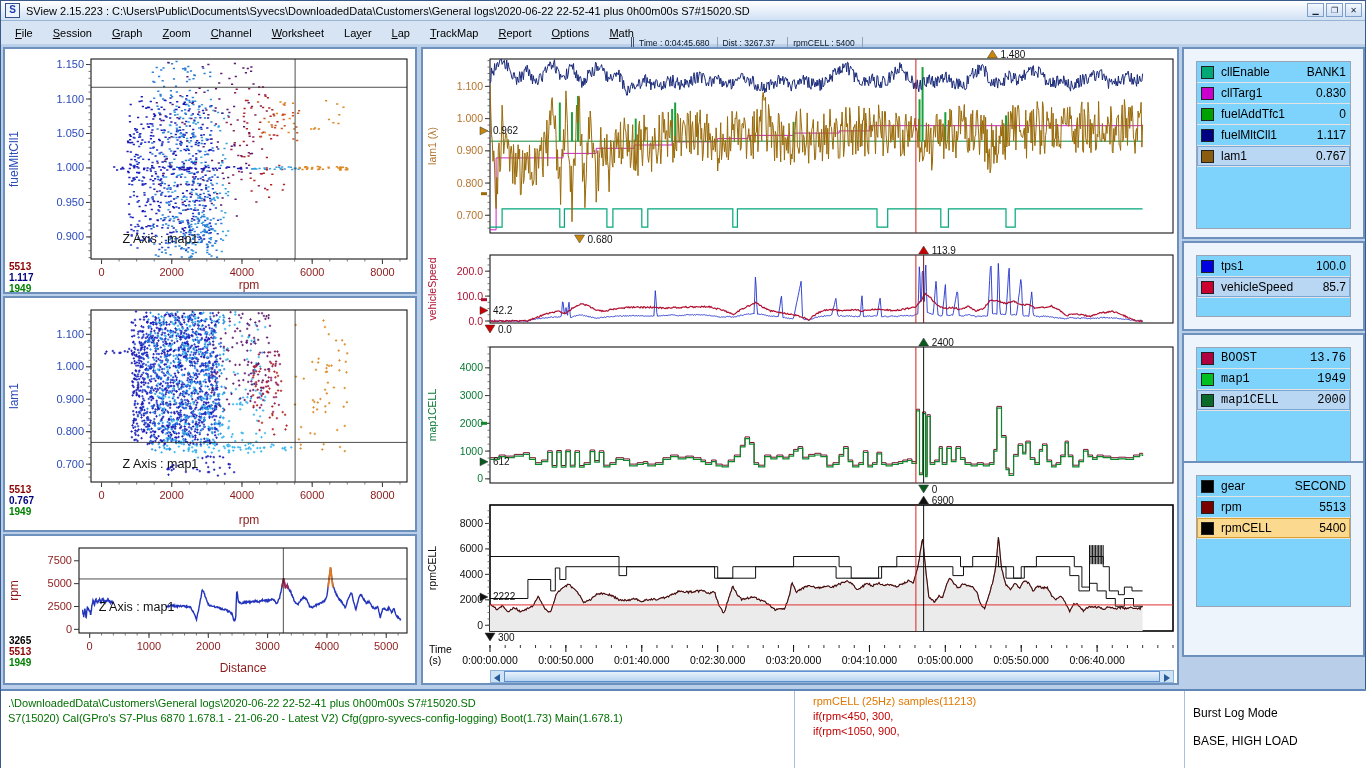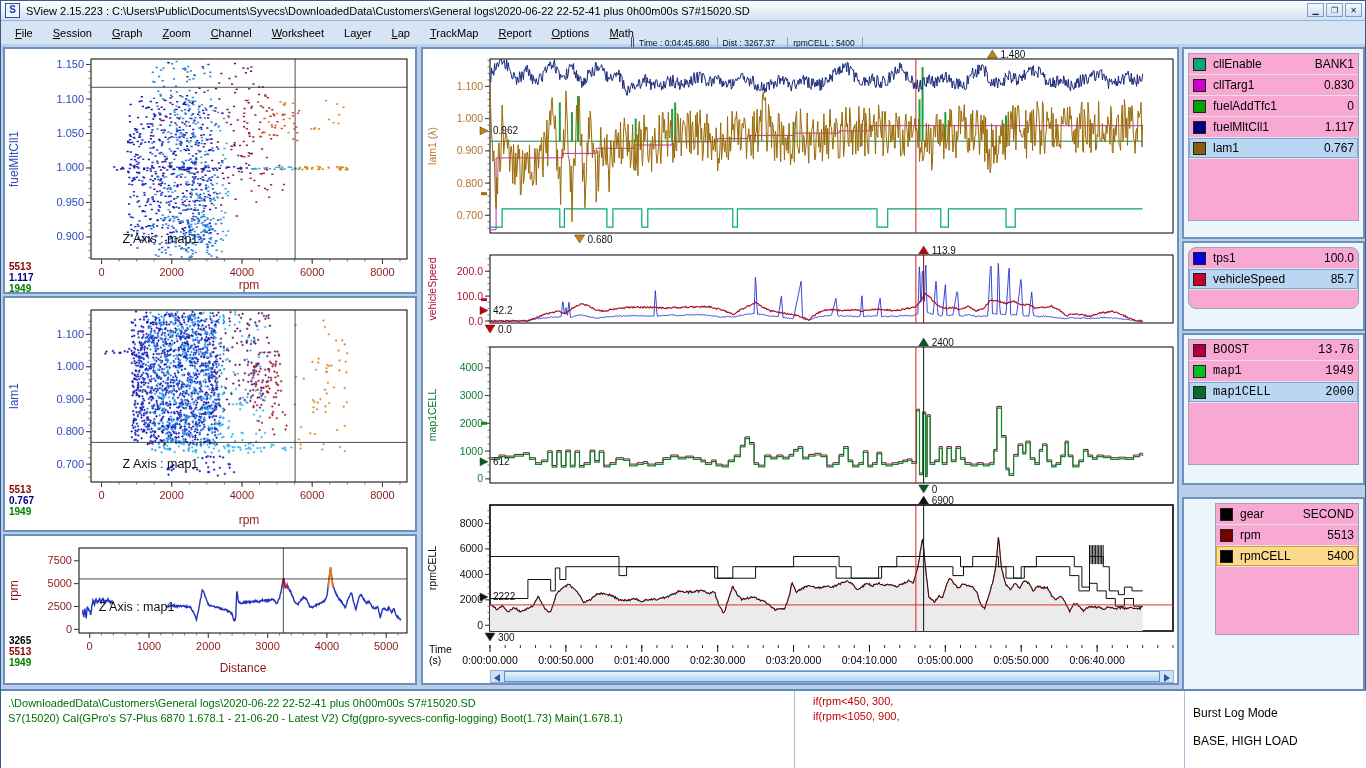--- a/index.html
+++ b/index.html
@@ -24,25 +24,25 @@
   .main{position:absolute;top:44px;left:0;width:1366px;height:644px;}
   .panel{position:absolute;background:#ffffff;border:2px solid #6d90bd;box-sizing:border-box;}
   .rpanel{position:absolute;background:#edf4fc;border:2px solid #6d90bd;box-sizing:border-box;}
   #p1{left:2px;top:2px;width:414px;height:247px;}
   #p2{left:2px;top:251px;width:414px;height:236px;}
   #p3{left:2px;top:489px;width:414px;height:151px;}
   #mid{left:420px;top:2px;width:758px;height:638px;}
   #r1{left:1181px;top:2px;width:183px;height:192px;}
   #r2{left:1181px;top:196px;width:183px;height:90px;}
   #r3{left:1181px;top:288px;width:183px;height:152px;}
-  #r4{left:1181px;top:452px;width:183px;height:196px;padding-left:27px;}
+  #r4{left:1181px;top:416px;width:183px;height:196px;}
   .chart{position:absolute;left:0;top:0;}
   svg text{font-family:"Liberation Sans",sans-serif;}
-  .list{margin:4px;background:#f9a8d4;border:1px solid #98a5b6;overflow:hidden;}
-  #r1 .list{height:166px;} #r2 .list{height:60px;border-radius:8px;} #r3 .list{height:124px;font-family:Liberation Mono, monospace;} #r4 .list{height:130px;}
+  .list{margin:12px;background:#7dd3fc;border:1px solid #98a5b6;overflow:hidden;}
+  #r1 .list{height:166px;} #r2 .list{height:60px;} #r3 .list{height:124px;font-family:Liberation Mono, monospace;} #r4 .list{height:130px;}
   .row{display:flex;align-items:center;height:21px;padding:0 4px;font-size:12px;color:#000;
     border-bottom:1px solid #e4e4e4;box-sizing:border-box;}
   .row.sel-blue{background:#b9d7f3;box-shadow:inset 0 0 0 1px #7aa7d8;}
   .row.sel-orange{background:#fbd98e;box-shadow:inset 0 0 0 1px #d8a030;}
   .swatch{width:13px;height:13px;border:1px solid #222;margin-right:7px;flex:0 0 auto;box-sizing:border-box;}
   .val{margin-left:auto;}
   .hscroll{position:absolute;left:67px;top:621px;width:684px;height:13px;background:#cfe3f7;
     border:1px solid #8fb4dc;box-sizing:border-box;display:flex;}
   .sb-arrow{width:13px;height:100%;background:#cfe3f7;position:relative;flex:0 0 auto;}
   .sb-arrow::after{content:"";position:absolute;top:3px;border-style:solid;}
@@ -745,20 +745,21 @@
   </div>
 
   <div class="bottombar">
     <div class="bsec-left">
       <div>.\DownloadedData\Customers\General logs\2020-06-22 22-52-41 plus 0h00m00s S7#15020.SD</div>
       <div>S7(15020) Cal(GPro's S7-Plus 6870 1.678.1 - 21-06-20 - Latest V2) Cfg(gpro-syvecs-config-logging) Boot(1.73) Main(1.678.1)</div>
     </div>
     <div class="bdiv" style="left:793px"></div>
 
     <div class="bsec-mid">
+      <div class="mid-header">rpmCELL (25Hz) samples(11213)</div>
       <div class="mid-line">if(rpm&lt;450, 300,</div>
       <div class="mid-line">if(rpm&lt;1050, 900,</div>
     </div>
     <div class="bdiv" style="left:1183px"></div>
     <div class="bsec-right">
       <div>Burst Log Mode</div>
       <div>BASE, HIGH LOAD</div>
     </div>
   </div>
 

